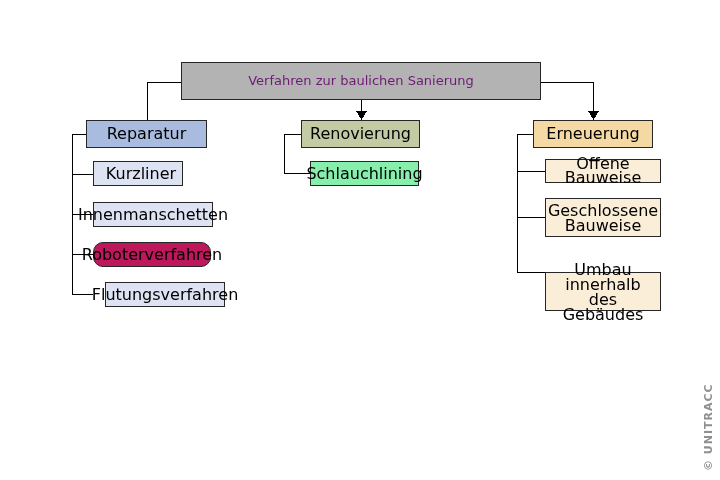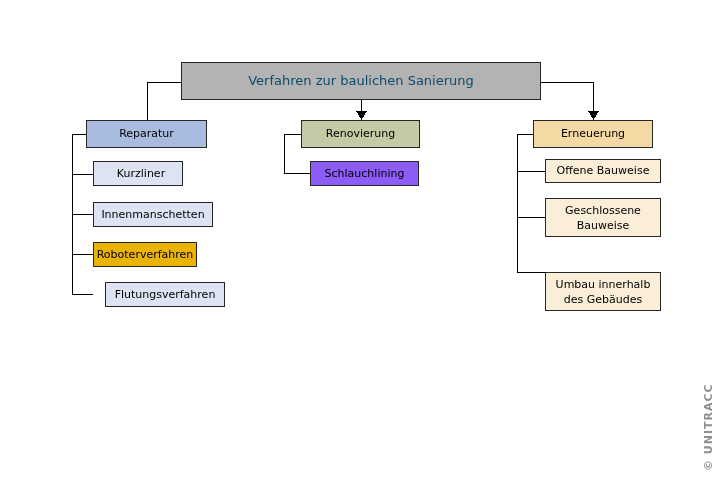--- a/index.html
+++ b/index.html
@@ -23,28 +23,28 @@
     height: 480px;
   }
   .box {
     position: absolute;
     box-sizing: border-box;
     border: 1px solid #262626;
     display: flex;
     align-items: center;
     justify-content: center;
     text-align: center;
-    font-size: 11px;
+    font-size: 16px;
     line-height: 14px;
     color: #000000;
     padding: 0 3px;
   }
   .box.title {
     font-size: 13px;
-    color: #0c4a6e;
+    color: #701a75;
   }
   .box.twoline {
     line-height: 15px;
   }
   .watermark {
     position: absolute;
     left: 702px;
     top: 471px;
     transform: rotate(-90deg);
     transform-origin: left top;
@@ -75,25 +75,25 @@
     <path d="M301 134.5 L284.5 134.5 L284.5 173.5 L310 173.5" fill="none" stroke="#000000" stroke-width="1"></path>
 
     <path d="M533 134.5 L517.5 134.5 L517.5 272.5 L545 272.5 M517.5 171.5 L545 171.5 M517.5 217.5 L545 217.5" fill="none" stroke="#000000" stroke-width="1"></path>
   </svg>
 
   <div class="box title" style="left: 181px; top: 62px; width: 360px; height: 38px; background-color: rgb(179, 179, 179);">Verfahren zur baulichen Sanierung</div>
 
   <div class="box" style="left: 86px; top: 120px; width: 121px; height: 28px; background-color: rgb(169, 188, 223);">Reparatur</div>
   <div class="box" style="left: 93px; top: 161px; width: 90px; height: 25px; background-color: rgb(221, 227, 242); padding-left: 9px;">Kurzliner</div>
   <div class="box" style="left: 93px; top: 202px; width: 120px; height: 25px; background-color: rgb(221, 227, 242);">Innenmanschetten</div>
-  <div class="box" style="left: 93px; top: 242px; width: 104px; height: 25px; background-color: #eab308;">Roboterverfahren</div>
+  <div class="box" style="left: 93px; top: 242px; width: 118px; height: 25px; background-color: #be185d; border-radius: 10px;">Roboterverfahren</div>
   <div class="box" style="left: 105px; top: 282px; width: 120px; height: 25px; background-color: rgb(221, 227, 242);">Flutungsverfahren</div>
 
   <div class="box" style="left: 301px; top: 120px; width: 119px; height: 28px; background-color: rgb(195, 203, 165);">Renovierung</div>
-  <div class="box" style="left: 310px; top: 161px; width: 109px; height: 25px; background-color: #8b5cf6;">Schlauchlining</div>
+  <div class="box" style="left: 310px; top: 161px; width: 109px; height: 25px; background-color: #86efac;">Schlauchlining</div>
 
   <div class="box" style="left: 545px; top: 159px; width: 116px; height: 24px; background-color: rgb(251, 238, 216);">Offene Bauweise</div>
   <div class="box" style="left: 533px; top: 120px; width: 120px; height: 28px; background-color: rgb(244, 217, 164);">Erneuerung</div>
   <div class="box twoline" style="left: 545px; top: 198px; width: 116px; height: 39px; background-color: rgb(251, 238, 216);">Geschlossene Bauweise</div>
   <div class="box twoline" style="left: 545px; top: 253px; width: 116px; height: 39px; background-color: rgb(251, 238, 216); margin-top: 19px;">Umbau innerhalb des Gebäudes</div>
 
   <div class="watermark">© UNITRACC</div>
 
 </div>
 

